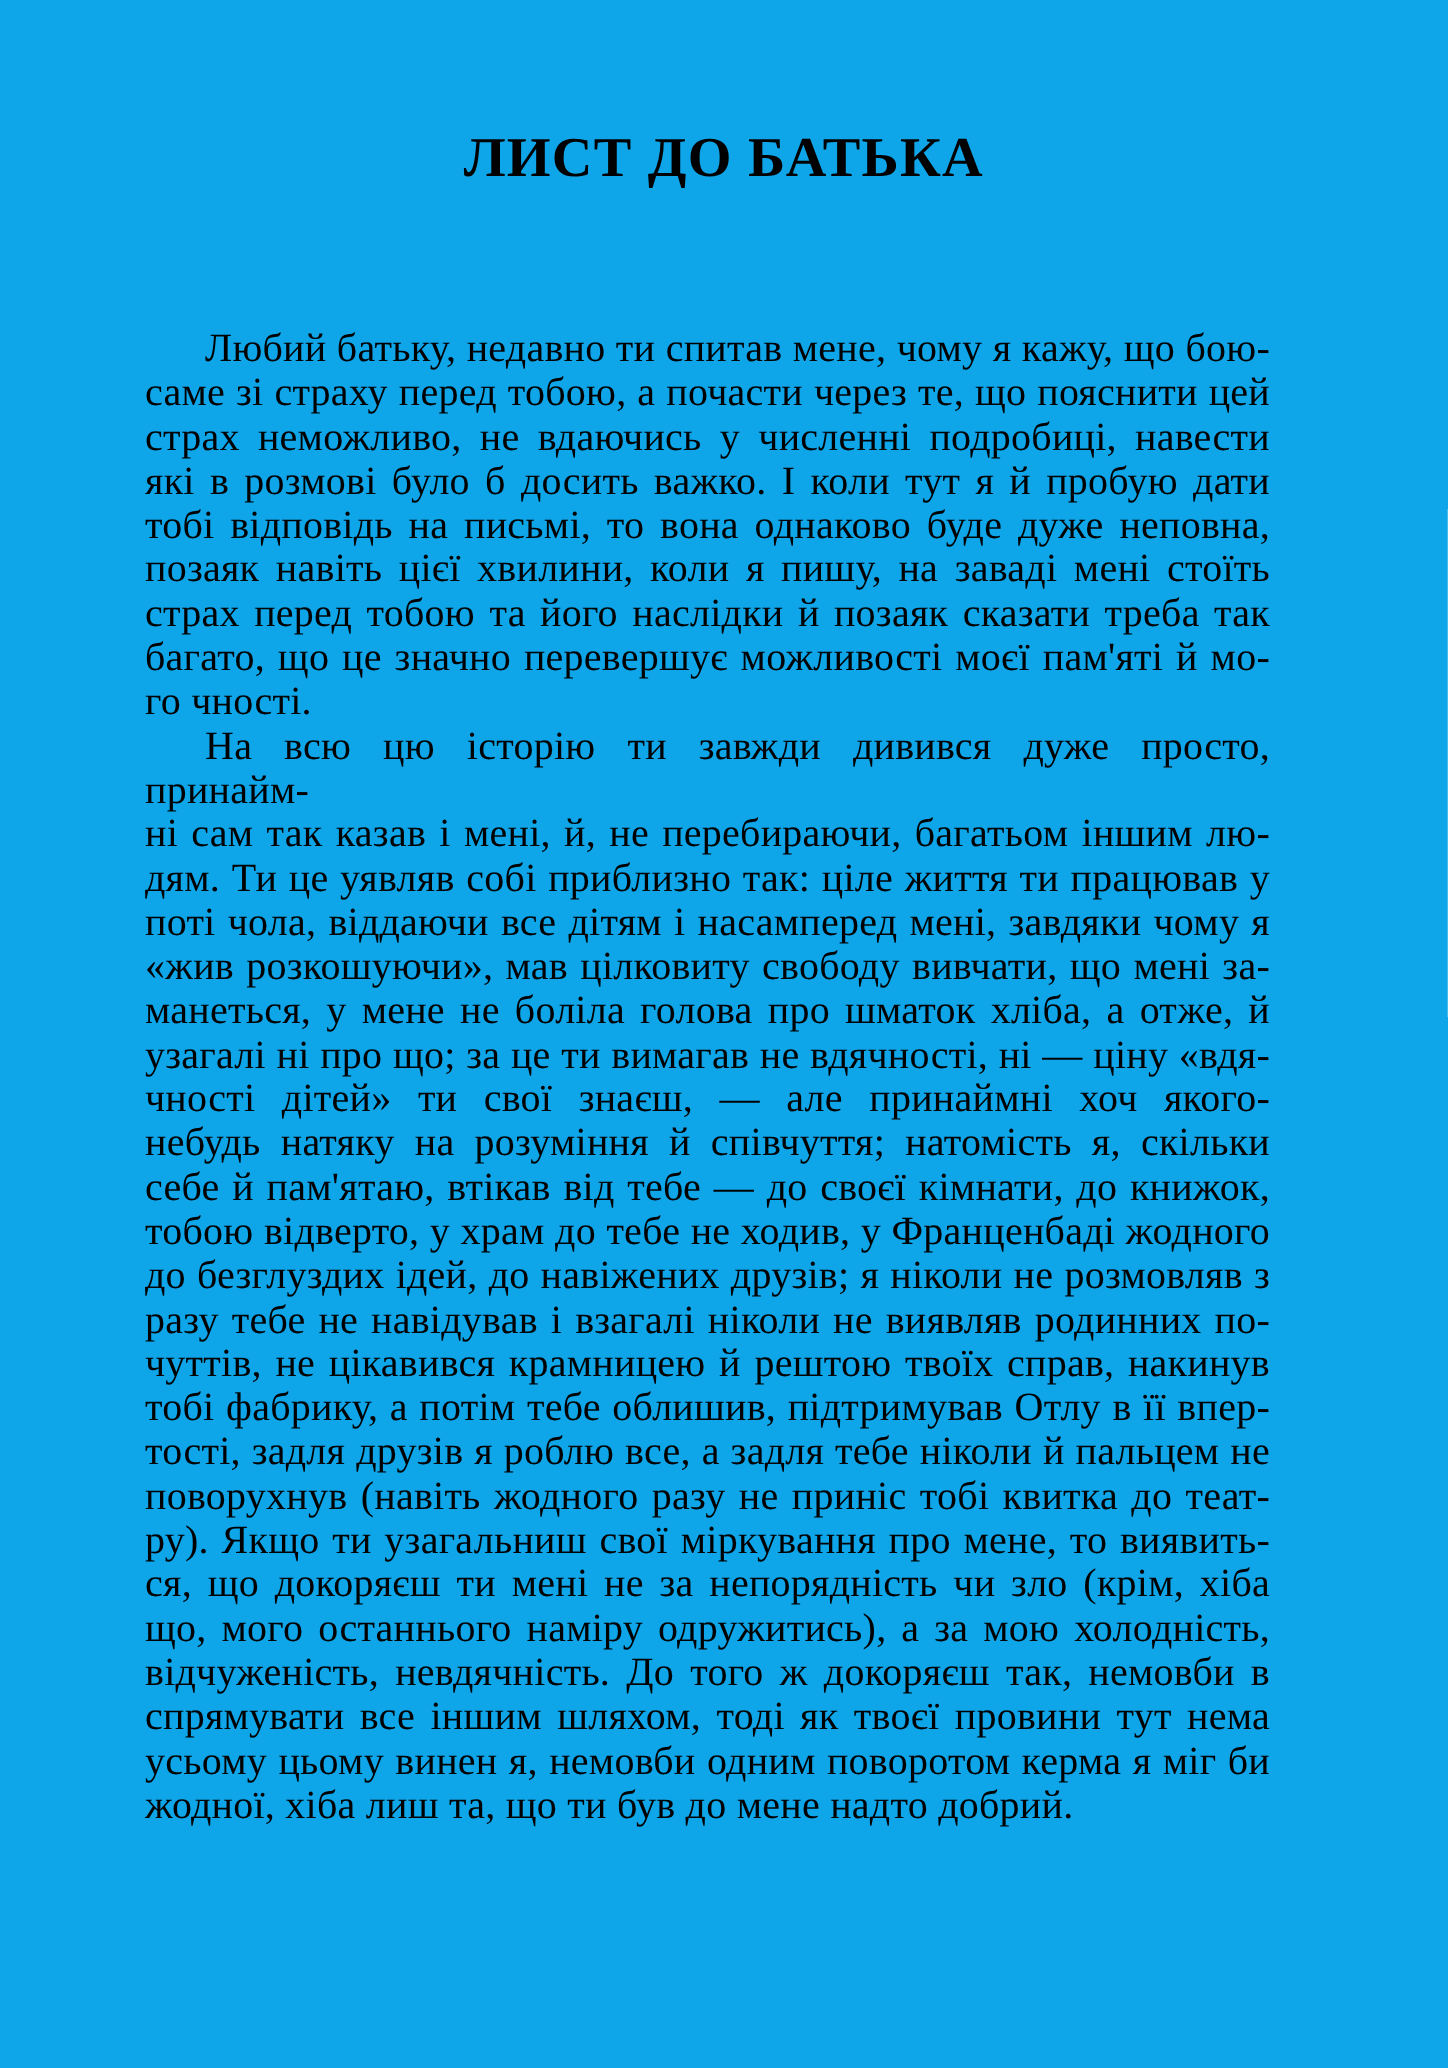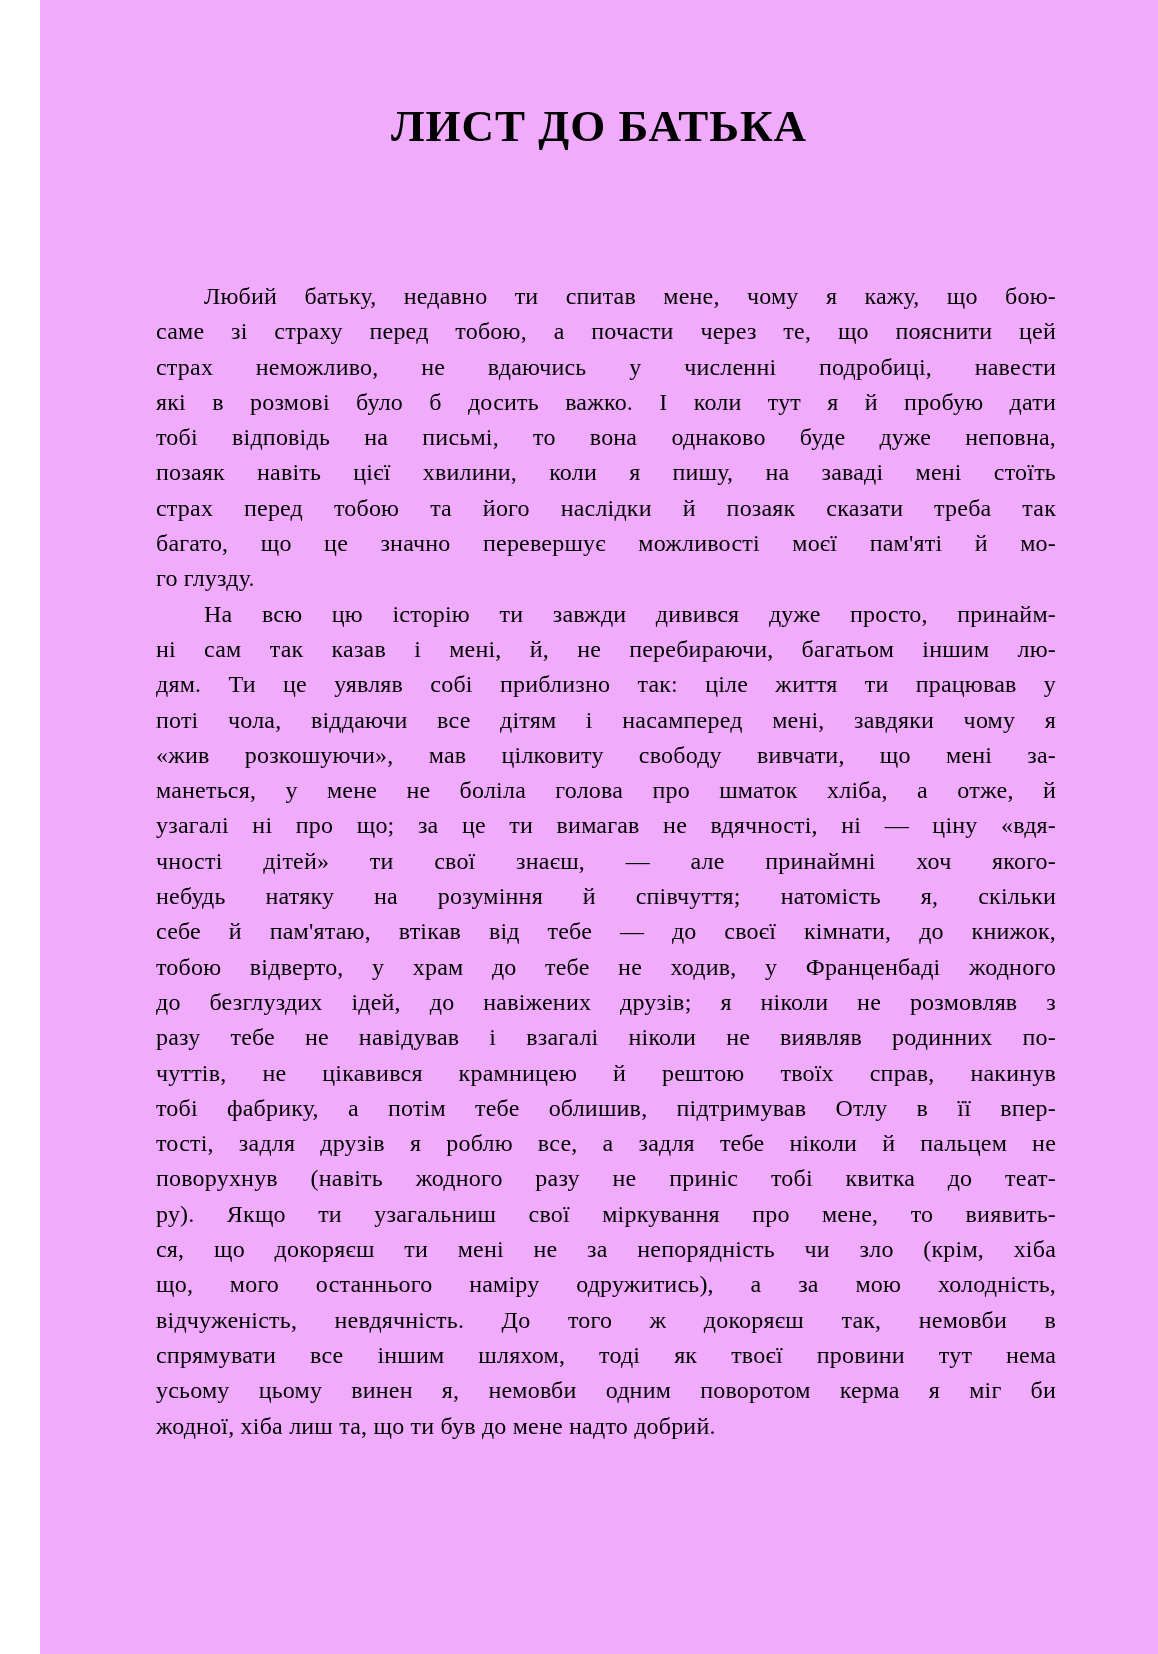--- a/index.html
+++ b/index.html
@@ -11,41 +11,40 @@
     height: 1654px;
     background: #ffffff;
     position: relative;
     font-family: "Liberation Serif", serif;
     color: #000000;
     overflow: hidden;
   }
   .page {
     position: absolute;
     inset: 0;
-    background: #f0abfc;
-    margin-left: 40px;
+    background: #0ea5e9;
   }
   .title {
     position: absolute;
     top: 102px;
     left: 0;
     width: 100%;
     margin: 0;
     text-align: center;
     font-size: 45px;
     font-weight: 700;
     letter-spacing: 1px;
     line-height: 1.1;
   }
   .body-text {
     position: absolute;
-    top: 279px;
+    top: 261px;
     left: 116px;
     width: 900px;
-    font-size: 24px;
+    font-size: 32px;
     line-height: 35.3px;
     letter-spacing: 0.2px;
   }
   .para {
     margin: 0;
     padding: 0;
   }
   .line {
     text-align: justify;
     text-align-last: justify;
@@ -66,21 +65,21 @@
   <div class="body-text" id="text-body">
       <div class="para">
         <div class="line first">Любий батьку, недавно ти спитав мене, чому я кажу, що бою-</div>
         <div class="line">саме зі страху перед тобою, а почасти через те, що пояснити цей</div>
         <div class="line">страх неможливо, не вдаючись у численні подробиці, навести</div>
         <div class="line">які в розмові було б досить важко. І коли тут я й пробую дати</div>
         <div class="line">тобі відповідь на письмі, то вона однаково буде дуже неповна,</div>
         <div class="line">позаяк навіть цієї хвилини, коли я пишу, на заваді мені стоїть</div>
         <div class="line">страх перед тобою та його наслідки й позаяк сказати треба так</div>
         <div class="line">багато, що це значно перевершує можливості моєї пам'яті й мо-</div>
-        <div class="line last">го глузду.</div>
+        <div class="line last">го чності.</div>
       </div>
       <div class="para">
         <div class="line first">На всю цю історію ти завжди дивився дуже просто, принайм-</div>
         <div class="line">ні сам так казав і мені, й, не перебираючи, багатьом іншим лю-</div>
         <div class="line">дям. Ти це уявляв собі приблизно так: ціле життя ти працював у</div>
         <div class="line">поті чола, віддаючи все дітям і насамперед мені, завдяки чому я</div>
         <div class="line">«жив розкошуючи», мав цілковиту свободу вивчати, що мені за-</div>
         <div class="line">манеться, у мене не боліла голова про шматок хліба, а отже, й</div>
         <div class="line">узагалі ні про що; за це ти вимагав не вдячності, ні — ціну «вдя-</div>
         <div class="line">чності дітей» ти свої знаєш, — але принаймні хоч якого-</div>

